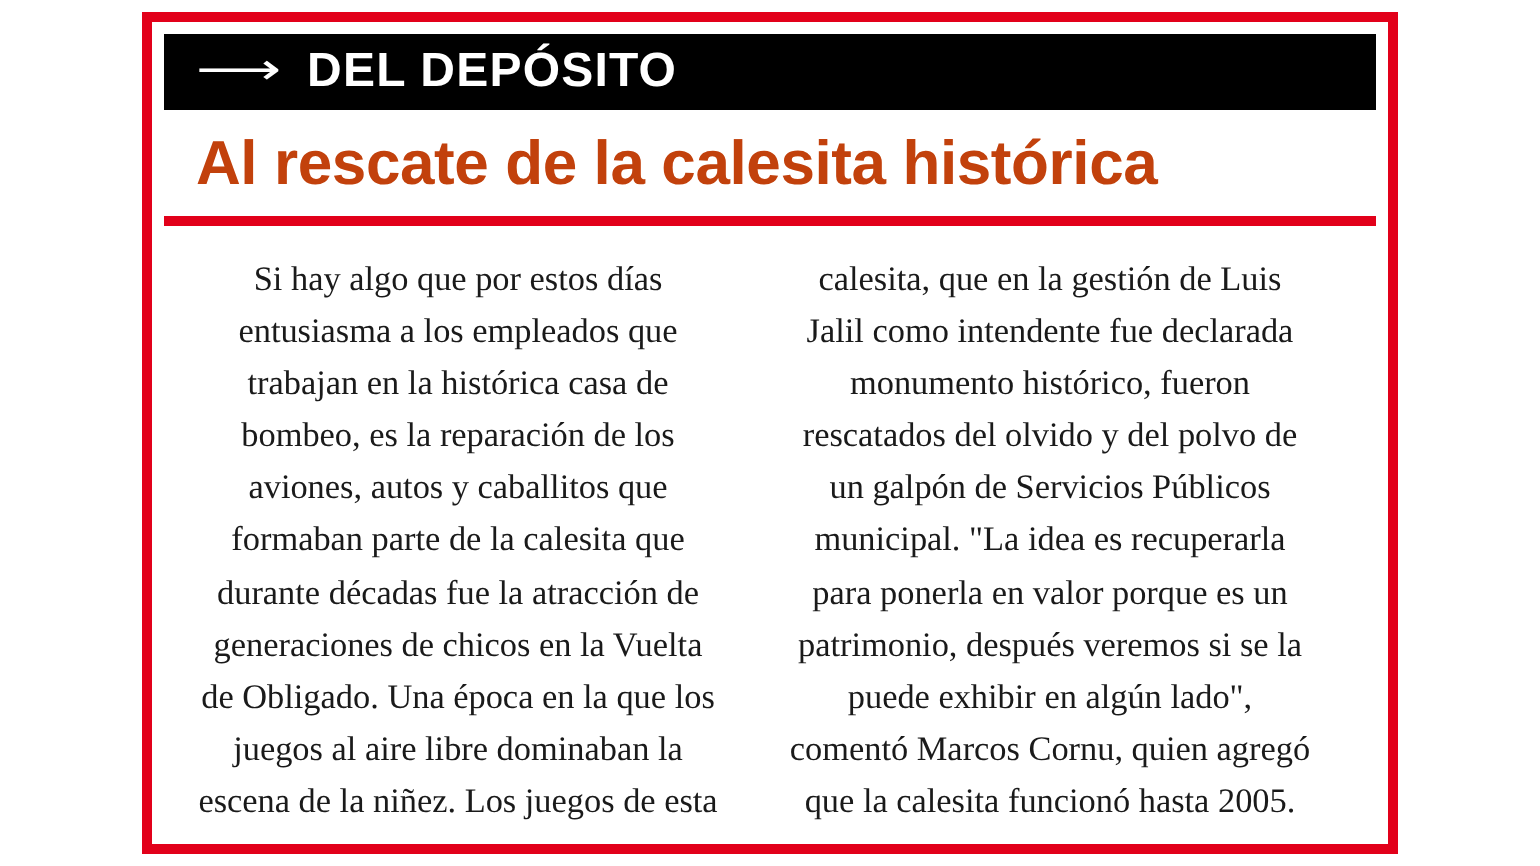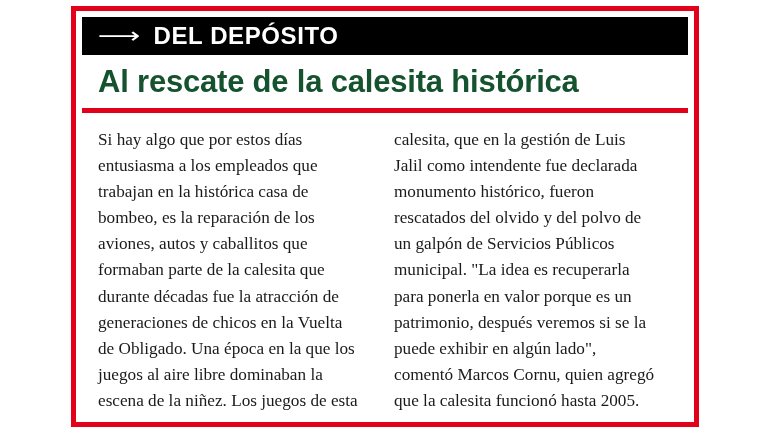--- a/index.html
+++ b/index.html
@@ -65,38 +65,38 @@
     margin: 0 6px;
     padding: 10px 16px 8px 16px;
     border-bottom: 5px solid #e2001a;
     box-sizing: border-box;
   }
   .headline {
     font-family: "Liberation Sans", sans-serif;
     font-weight: bold;
     font-size: 31px;
     line-height: 1.12;
-    color: #14532d;
+    color: #c2410c;
     letter-spacing: -0.2px;
     margin: 0;
   }
   
   .columns {
     display: flex;
     gap: 34px;
     padding: 14px 22px 10px 22px;
     box-sizing: border-box;
   }
   .col {
     width: 262px;
     font-family: "Liberation Serif", serif;
     font-size: 17.2px;
     line-height: 1.52;
     color: #1a1a1a;
-    text-align: left;
+    text-align: center;
     hyphens: none;
   }
   .col p {
     margin: 0;
     white-space: pre-line;
   }
 </style>
 </head>
 <body>
 

